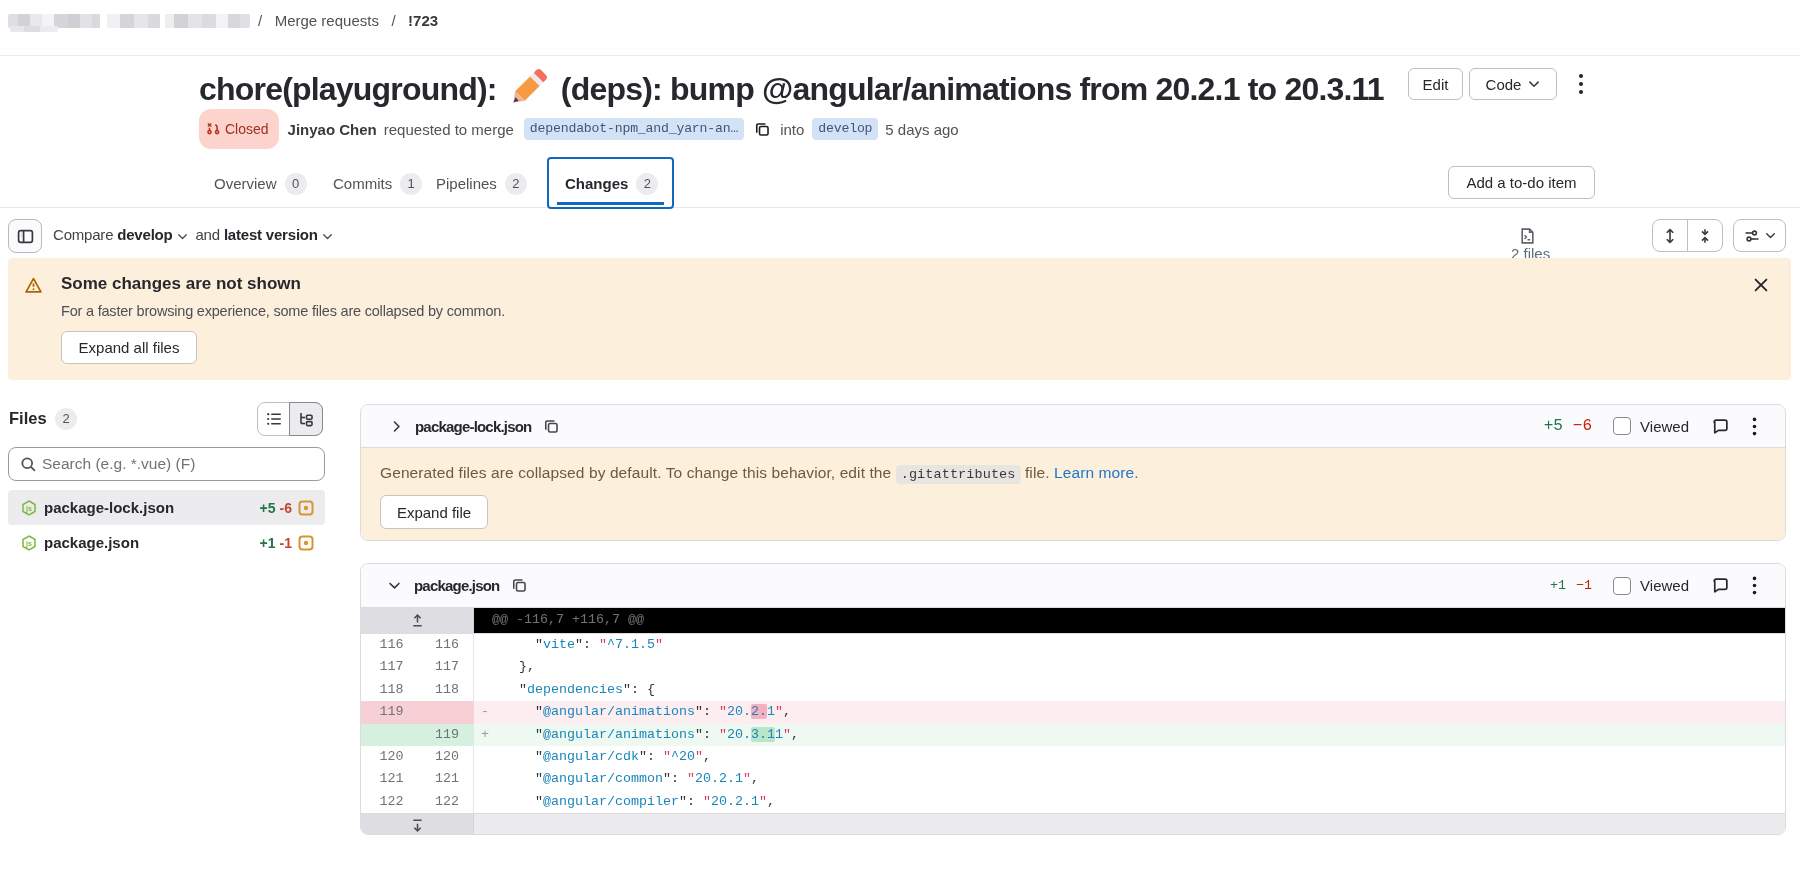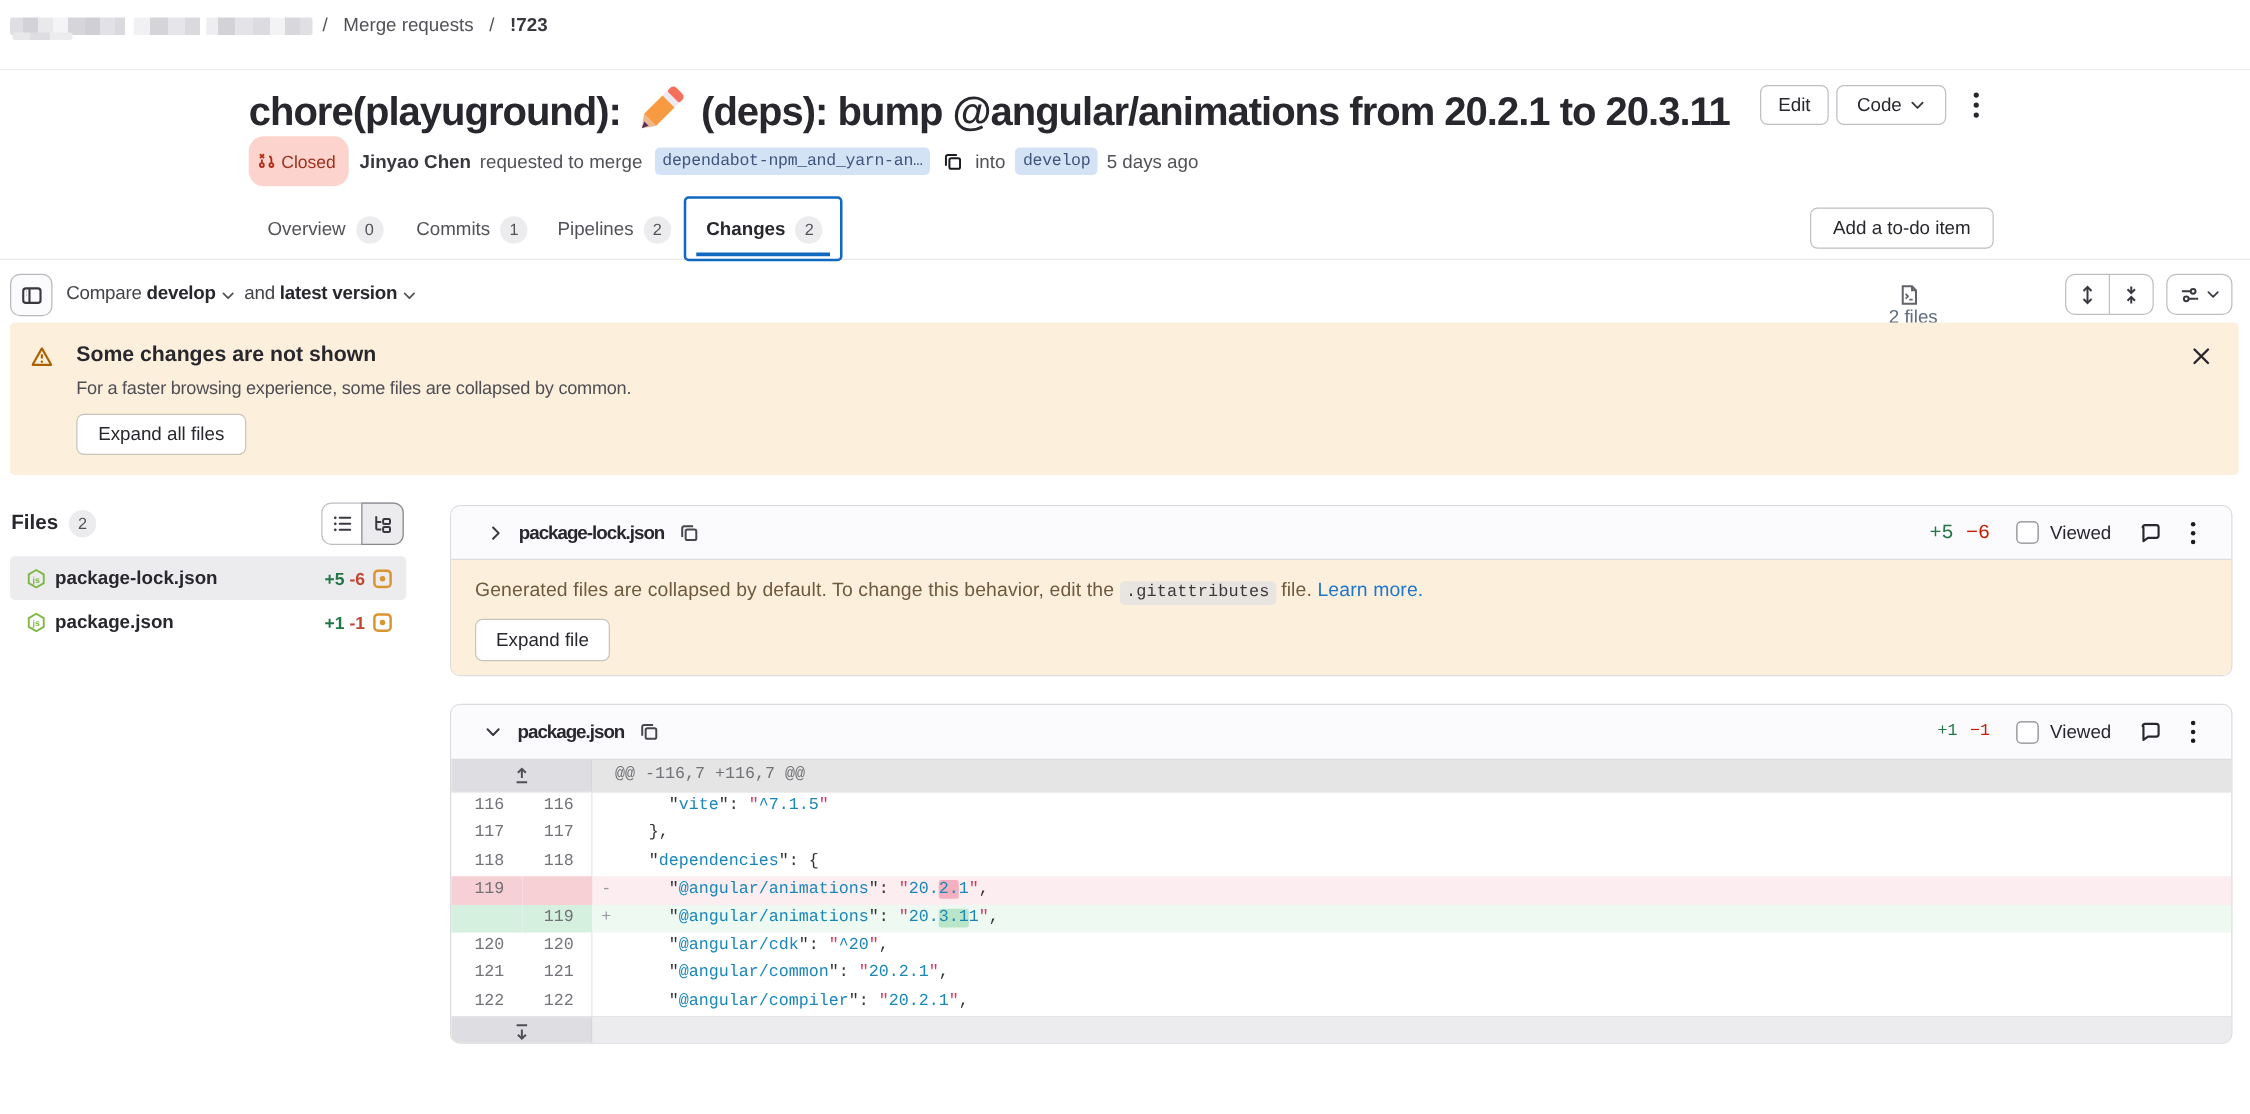--- a/index.html
+++ b/index.html
@@ -69,21 +69,21 @@
       </svg>
     </span>
   <span class="grayt" style="margin-left:9px;">into</span>
   <span class="mono" style="margin-left:8px;background:#d4e2f6;color:#40557c;font-size:13.2px;border-radius:4px;height:22px;line-height:22px;padding:0 6px;letter-spacing:-0.2px;">develop</span>
   <span class="grayt" style="margin-left:7px;">5 days ago</span>
 </div>
 
 <div class="abs" style="left:0;top:207px;width:1800px;border-top:1px solid #e9e9eb;"></div>
 <div class="abs tab" style="left:214px;">Overview <span class="cnt">0</span></div>
 <div class="abs tab" style="left:333px;">Commits <span class="cnt">1</span></div>
-<div class="abs tab" style="left:446px;">Pipelines <span class="cnt">2</span></div>
+<div class="abs tab" style="left:436px;">Pipelines <span class="cnt">2</span></div>
 <div class="abs" style="left:547px;top:157px;width:127px;height:52px;border:2px solid #1068bf;border-radius:4px;"></div>
 <div class="abs" style="left:557px;top:202px;width:107px;height:3px;background:#1068bf;"></div>
 <div class="abs tab" style="left:565px;color:#28272d;font-weight:700;">Changes <span class="cnt">2</span></div>
 <style>
 .tab{top:160px;height:47px;display:flex;align-items:center;gap:8px;font-size:15px;color:#535158;}
 .cnt{display:inline-block;background:#ececef;color:#535158;border-radius:11px;height:22px;min-width:22px;text-align:center;line-height:22px;font-size:13px;font-weight:400;padding:0 1px;}</style>
 <div class="btn abs" style="left:1448px;top:166px;width:147px;height:33px;">Add a to-do item</div>
 
 <div class="btn abs" style="left:8px;top:219px;width:34px;height:34px;border-radius:8px;background:#fbfafd;border-color:#b9b8bd;">
   <svg width="17" height="17" viewBox="0 0 16 16" fill="none" stroke="#3a383f" stroke-width="1.6">
@@ -175,20 +175,27 @@
         <svg width="16" height="16" viewBox="0 0 16 16" fill="none" stroke="#3a383f" stroke-width="1.6">
             <path d="M3 2 v10.5"></path>
             <path d="M3 12.5 h4"></path>
             <path d="M3 6.5 h4"></path>
             <rect x="8.5" y="4.2" width="5.5" height="4" rx="1"></rect>
             <rect x="8.5" y="10.6" width="5.5" height="4" rx="1"></rect>
           </svg>
       </div>
     </div>
   </div>
+  <div style="position:relative;height:34px;margin-top:11px;border:1px solid #9b9aa0;border-radius:8px;background:#fff;">
+    <svg class="abs" style="left:11px;top:8px;" width="17" height="17" viewBox="0 0 16 16" fill="none" stroke="#535158" stroke-width="1.7">
+        <circle cx="6.8" cy="6.8" r="4.6"></circle>
+        <path d="M10.3 10.3 L14 14"></path>
+      </svg>
+    <span class="abs" style="left:33px;top:7px;font-size:15.5px;color:#737278;">Search (e.g. *.vue) (F)</span>
+  </div>
   <div style="position:relative;height:35px;margin-top:9px;background:#ececef;border-radius:4px;display:flex;align-items:center;">
     <span style="margin-left:13px;">
         <svg width="16" height="16" viewBox="0 0 16 16">
           <path d="M8 1 L14 4.5 V11.5 L8 15 L2 11.5 V4.5 Z" fill="none" stroke="#7cb842" stroke-width="1.5"></path>
           <text x="8" y="11" font-size="7" font-weight="700" fill="#7cb842" text-anchor="middle" font-family="Liberation Sans">js</text>
         </svg>
       </span>
     <b style="margin-left:7px;font-size:15px;">package-lock.json</b>
     <span style="margin-left:auto;font-size:14px;font-weight:700;" class="green">+5</span>
     <span style="margin-left:4px;font-size:14px;font-weight:700;color:#c24532;">-6</span>
@@ -289,21 +296,21 @@
 
   <div id="difftable" class="mono" style="font-size:13.33px;line-height:22.4px;color:#333238;">
     <div style="display:flex;height:26px;border-bottom:1px solid #dcdcde;">
       <div style="width:113px;background:#dedde2;border-right:1px solid #d5d4d9;display:flex;align-items:center;justify-content:center;">
         <svg width="15" height="15" viewBox="0 0 16 16" fill="none" stroke="#4f4e55" stroke-width="1.7">
             <path d="M8 2.2 V10"></path>
             <path d="M4.6 5.6 L8 2.2 L11.4 5.6"></path>
             <path d="M3.5 13.6 h9"></path>
           </svg>
       </div>
-      <div style="flex:1;background:#e5e5e5;color:#737278;display:flex;align-items:center;padding-left:18px;">@@ -116,7 +116,7 @@</div>
+      <div style="flex:1;background:#000000;color:#737278;display:flex;align-items:center;padding-left:18px;">@@ -116,7 +116,7 @@</div>
     </div>
     <div class="row">
         <div class="n1">116</div>
         <div class="n2">116</div>
         <div class="code">    <i>"</i><b>vite</b><i>"</i>: <q>"</q><b>^7.1.5</b><q>"</q></div>
       </div>
     <div class="row">
         <div class="n1">117</div>
         <div class="n2">117</div>
         <div class="code">  },</div>

